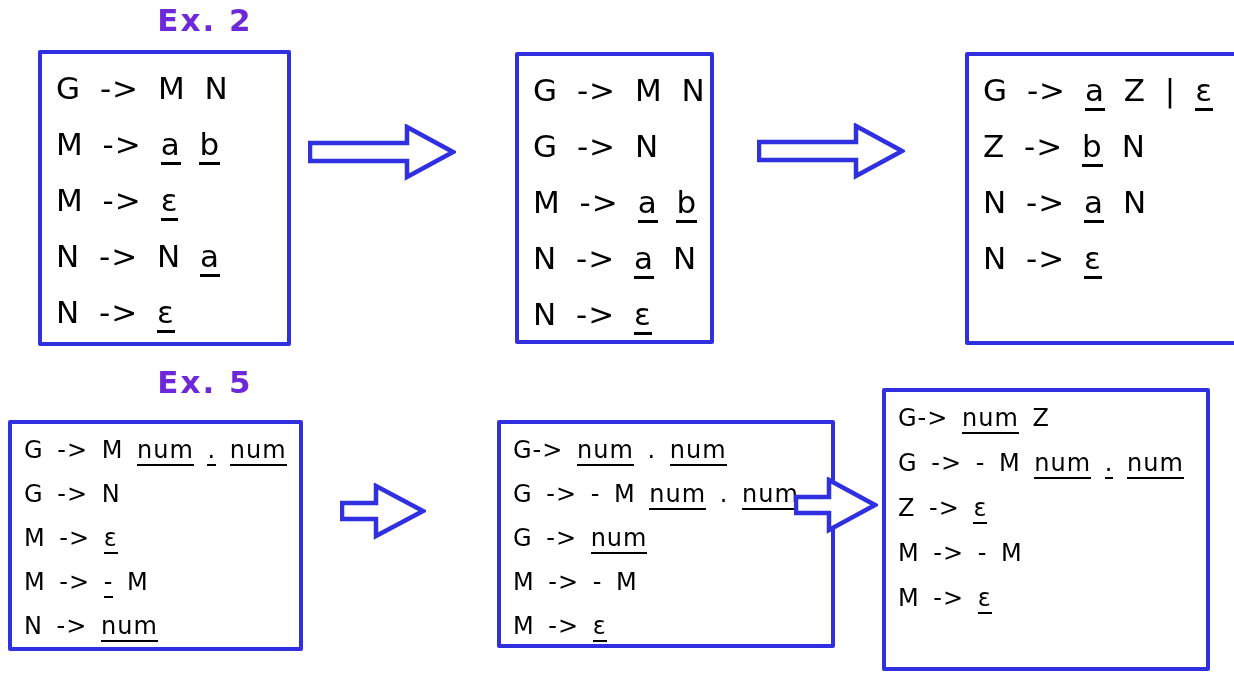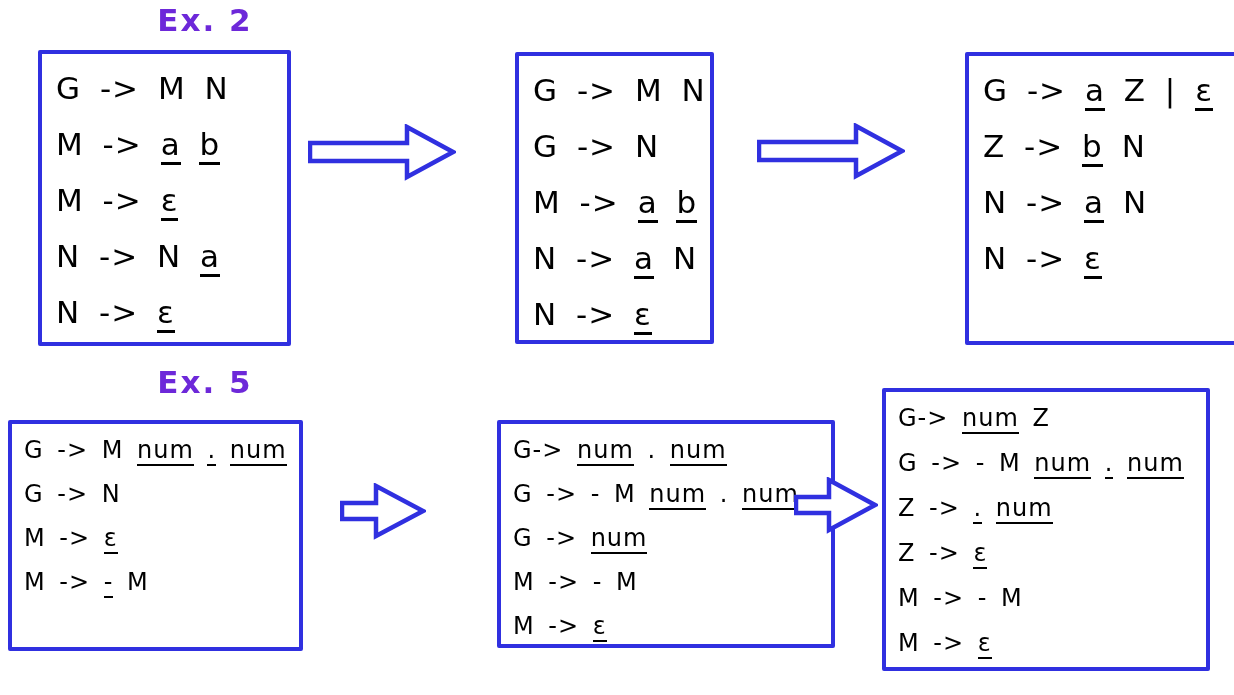--- a/index.html
+++ b/index.html
@@ -104,20 +104,21 @@
       <div class="gline"><span>N -&gt; </span><span class="u">ε</span></div>
     </div>
 
   <div class="ex-title" style="left:140px; top:364px; width:130px;">Ex. 5</div>
 
   <div class="gbox bot" style="left:8px; top:420px; width:295px; height:231px;">
       <div class="gline"><span>G -&gt; M </span><span class="u">num</span><span> </span><span class="u">.</span><span> </span><span class="u">num</span></div>
       <div class="gline"><span>G -&gt; N</span></div>
       <div class="gline"><span>M -&gt; </span><span class="u">ε</span></div>
       <div class="gline"><span>M -&gt; </span><span class="u">-</span><span> M</span></div>
+      <div class="gline"><span>N -&gt; </span><span class="u">num</span></div>
     </div>
 
   <div class="arrow" style="left:340px; top:483px;">
     <svg width="86" height="58" viewBox="0 0 86 58">
       <polygon points="2,20 36,20 36,3 83,28 36,53 36,36 2,36" fill="#ffffff" stroke="#3030e0" stroke-width="4.5" stroke-linejoin="miter"></polygon>
     </svg>
   </div>
 
   <div class="gbox bot" style="left:449px; top:420px; width:338px; height:228px;margin-left:48px;">
       <div class="gline"><span>G-&gt; </span><span class="u">num</span><span> . </span><span class="u">num</span></div>
@@ -129,19 +130,18 @@
 
   <div class="arrow" style="left:794px; top:477px;">
     <svg width="84" height="58" viewBox="0 0 84 58">
       <polygon points="2,20 35,20 35,3 81,28 35,53 35,36 2,36" fill="#ffffff" stroke="#3030e0" stroke-width="4.5" stroke-linejoin="miter"></polygon>
     </svg>
   </div>
 
   <div class="gbox bot six" style="left:882px; top:388px; width:328px; height:283px;">
       <div class="gline"><span>G-&gt; </span><span class="u">num</span><span> Z</span></div>
       <div class="gline"><span>G -&gt; - M </span><span class="u">num</span><span> </span><span class="u">.</span><span> </span><span class="u">num</span></div>
-      <div class="gline"><span>Z -&gt; </span><span class="u">.</span><span> </span><span class="u">num</span></div>
       <div class="gline"><span>Z -&gt; </span><span class="u">ε</span></div>
       <div class="gline"><span>M -&gt; - M</span></div>
       <div class="gline"><span>M -&gt; </span><span class="u">ε</span></div>
     </div>
 
 </div>
 
 </body></html>

